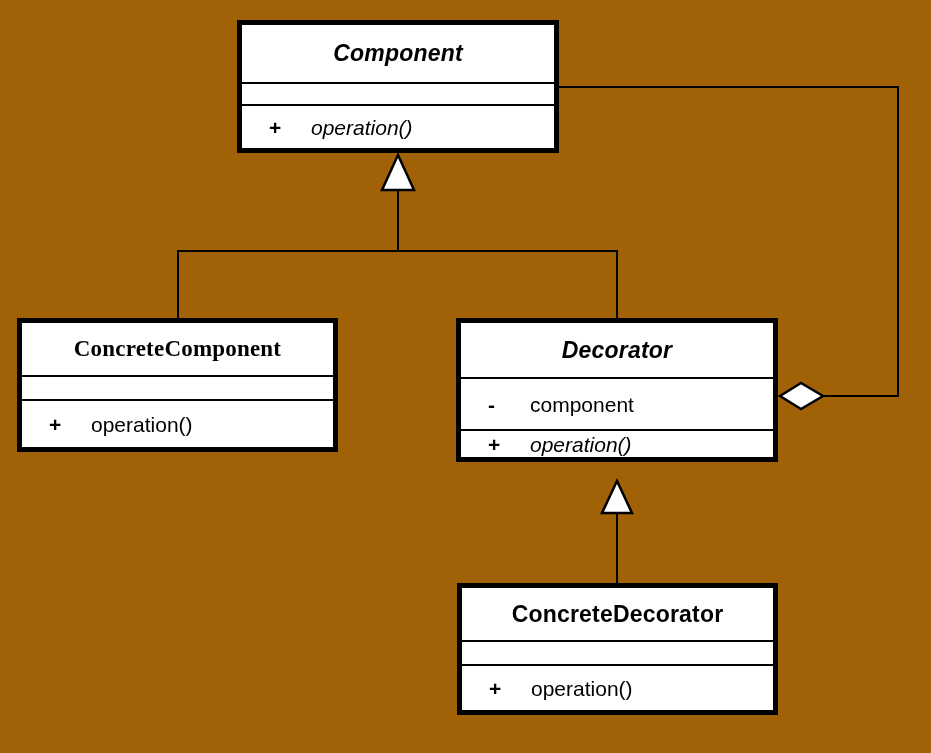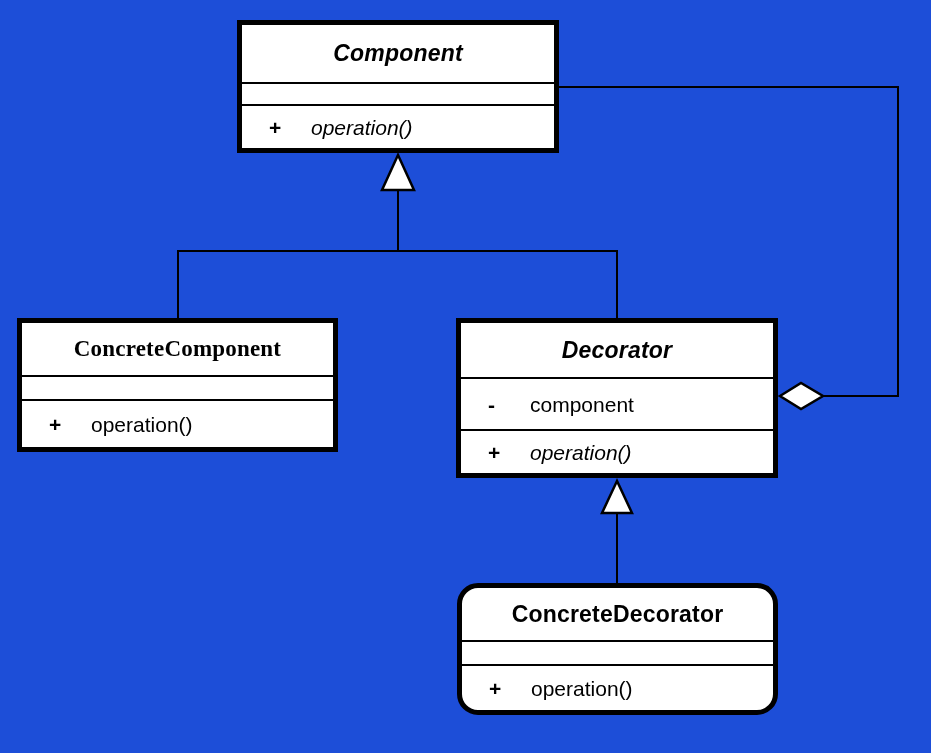--- a/index.html
+++ b/index.html
@@ -5,21 +5,21 @@
   html, body {
     margin: 0;
     padding: 0;
     background: #ffffff;
     font-family: "Liberation Sans", sans-serif;
   }
   .canvas {
     position: relative;
     width: 931px;
     height: 753px;
-    background: #1d4ed8;
+    background: #a16207;
     overflow: hidden;
   }
   svg.connectors {
     position: absolute;
     left: 0;
     top: 0;
     z-index: 0;
   }
   .uml-class {
     position: absolute;
@@ -63,25 +63,25 @@
 
   
   .box-component       { left: 237px; top: 20px;  width: 322px; height: 133px; }
   .box-component .uml-title { height: 57px; }
   .box-component .attrs     { height: 20px; }
 
   .box-concrete-component  { left: 17px;  top: 318px; width: 321px; height: 134px; }
   .box-concrete-component .uml-title { height: 52px; font-family: Liberation Serif, serif; }
   .box-concrete-component .attrs     { height: 22px; }
 
-  .box-decorator       { left: 456px; top: 318px; width: 322px; height: 160px; }
+  .box-decorator       { left: 456px; top: 318px; width: 322px; height: 144px; }
   .box-decorator .uml-title { height: 54px; }
   .box-decorator .attrs     { height: 50px; }
 
-  .box-concrete-decorator  { left: 457px; top: 583px; width: 321px; height: 132px; border-radius: 21px; }
+  .box-concrete-decorator  { left: 457px; top: 583px; width: 321px; height: 132px; }
   .box-concrete-decorator .uml-title { height: 52px; }
   .box-concrete-decorator .attrs     { height: 22px; }
 </style>
 </head>
 <body>
 
 <div class="canvas">
 
   <svg class="connectors" width="931" height="753" viewBox="0 0 931 753">
 

